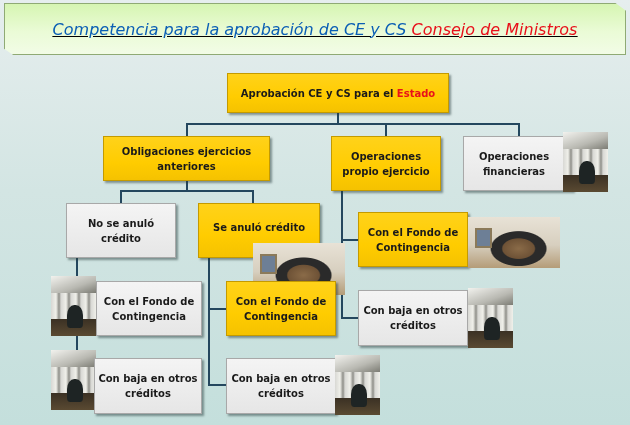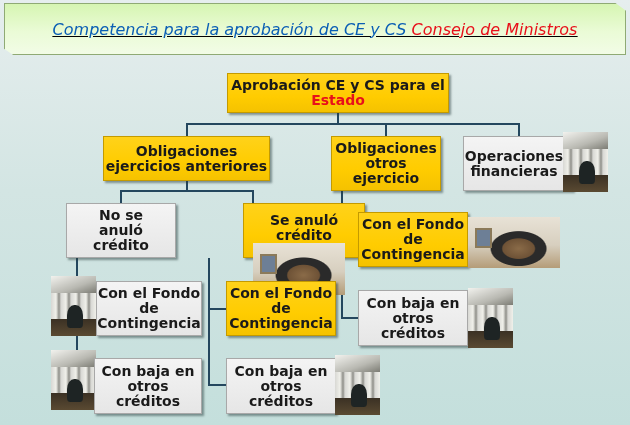--- a/index.html
+++ b/index.html
@@ -16,21 +16,21 @@
     display:flex; align-items:center; justify-content:center;
     clip-path: polygon(0 0, 98.3% 0, 100% 15%, 100% 100%, 1.5% 100%, 0 88%);
     text-decoration: underline;
   }
   .title-text { font-style:italic; font-size:16px; text-decoration:underline; }
   .title-blue { color:#0b5fb4; }
   .title-red { color:#e8101a; }
   .box {
     position:absolute; box-sizing:border-box;
     display:flex; align-items:center; justify-content:center; text-align:center;
-    font-weight:bold; font-size:14px; line-height:15px; color:#1a1a1a;
+    font-weight:bold; font-size:10px; line-height:15px; color:#1a1a1a;
     box-shadow: 2px 2px 2px rgba(40,60,60,0.5);
   }
   .box.yellow {
     background: linear-gradient(180deg, #ffd21a 0%, #ffcc00 60%, #f5c200 100%);
     border:1px solid #c49a00;
   }
   .box.grey {
     background: linear-gradient(180deg, #f4f4f4 0%, #e6e6e6 100%);
     border:1px solid #a8a8a8;
   }
@@ -94,31 +94,31 @@
 <div class="box yellow" style="left:227px; top:73px; width:222px; height:40px;">
   <div>
     <span>Aprobación CE y CS para el </span><span class="red">Estado</span><br>
   </div>
 </div>
 
 <div class="box yellow" style="left:103px; top:136px; width:167px; height:45px;">
   <span style="padding:0 0;">Obligaciones ejercicios anteriores</span>
 </div>
 <div class="box yellow" style="left:331px; top:136px; width:110px; height:55px;">
-  <span style="padding:0 6px;">Obligaciones otros ejercicio</span>
+  <span style="padding:0 6px;">Operaciones propio ejercicio</span>
 </div>
 <div class="box grey" style="left:463px; top:136px; width:110px; height:55px;">
   <span style="padding-right:8px;">Operaciones financieras</span>
 </div>
 <div class="photo building" style="left:563px; top:132px; width:45px; height:60px;"></div>
 
 <div class="box grey" style="left:66px; top:203px; width:110px; height:55px;">
   <span style="padding:0 20px;">No se anuló crédito</span>
 </div>
-<div class="box yellow" style="left:198px; top:203px; width:122px; height:55px;margin-left:45px;">
+<div class="box yellow" style="left:198px; top:203px; width:122px; height:55px;">
   <span style="margin-top:-6px;">Se anuló crédito</span>
 </div>
 <div class="photo meeting" style="left:253px; top:243px; width:92px; height:52px;"></div>
 
 <div class="box yellow" style="left:358px; top:212px; width:110px; height:55px;">
   <span style="padding:0 6px;">Con el Fondo de Contingencia</span>
 </div>
 <div class="photo meeting" style="left:468px; top:217px; width:92px; height:51px;"></div>
 
 <div class="box grey" style="left:358px; top:290px; width:110px; height:56px;">

